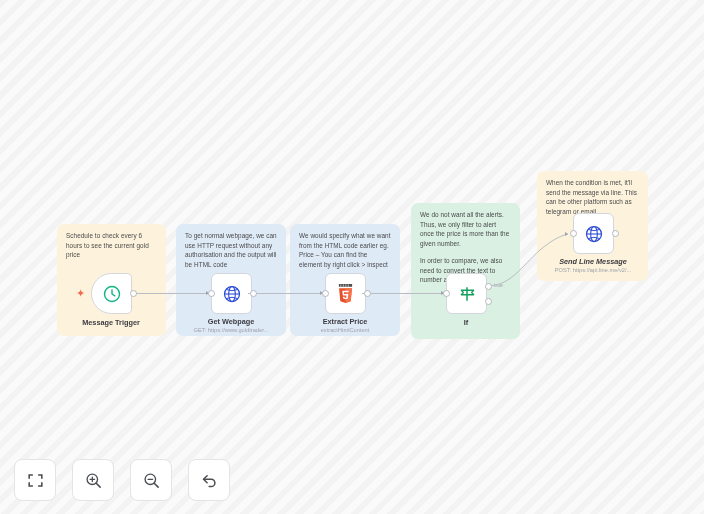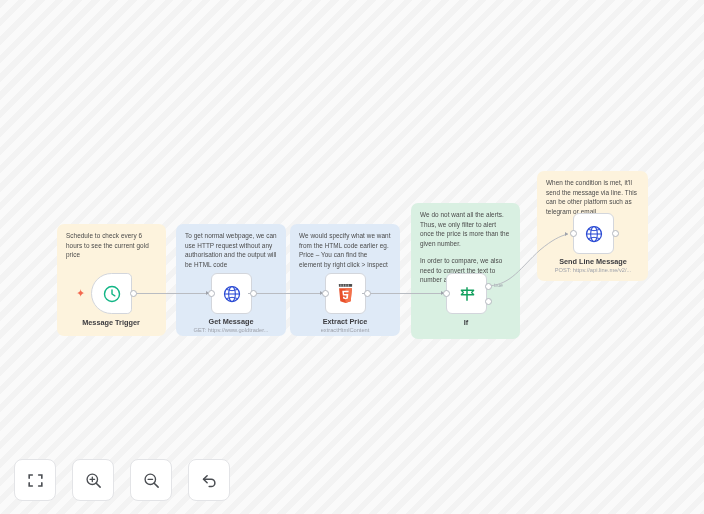--- a/index.html
+++ b/index.html
@@ -209,21 +209,21 @@
     <svg width="20" height="20" viewBox="0 0 24 24">
       <circle cx="12" cy="12" r="9" fill="none" stroke="#2b4bd4" stroke-width="1.5"></circle>
       <ellipse cx="12" cy="12" rx="4" ry="9" fill="none" stroke="#2b4bd4" stroke-width="1.3"></ellipse>
       <line x1="3" y1="12" x2="21" y2="12" stroke="#2b4bd4" stroke-width="1.3"></line>
       <path d="M5 6.5 Q12 9.6 19 6.5" fill="none" stroke="#2b4bd4" stroke-width="1.2"></path>
       <path d="M5 17.5 Q12 14.4 19 17.5" fill="none" stroke="#2b4bd4" stroke-width="1.2"></path>
     </svg>
   </div>
   <div class="port" style="left:208px; top:289.5px;"></div>
   <div class="port" style="left:250px; top:289.5px;"></div>
-  <div class="node-label" style="left:231px; top:317px;">Get Message</div>
+  <div class="node-label" style="left:231px; top:317px;">Get Webpage</div>
   <div class="node-sub" style="left:231px; top:327px;">GET: https://www.goldtrader...</div>
 
   <div class="node" style="left:325px; top:273px; width:41px; height:41px;">
     <svg width="17" height="19" viewBox="0 0 20 23">
       <rect x="2" y="0" width="16" height="3.4" rx="0.5" fill="#4d4d4d"></rect>
       <line x1="4.4" y1="0.4" x2="4.4" y2="3.2" stroke="#fdfdfd" stroke-width="0.7"></line>
       <line x1="7.4" y1="0.4" x2="7.4" y2="3.2" stroke="#fdfdfd" stroke-width="0.7"></line>
       <line x1="10.4" y1="0.4" x2="10.4" y2="3.2" stroke="#fdfdfd" stroke-width="0.7"></line>
       <line x1="13.4" y1="0.4" x2="13.4" y2="3.2" stroke="#fdfdfd" stroke-width="0.7"></line>
       <path d="M2.2 5 L17.8 5 L16.3 21 L10 23 L3.7 21 Z" fill="#e8502a"></path>
@@ -254,21 +254,21 @@
     <svg width="20" height="20" viewBox="0 0 24 24">
       <circle cx="12" cy="12" r="9" fill="none" stroke="#2b4bd4" stroke-width="1.5"></circle>
       <ellipse cx="12" cy="12" rx="4" ry="9" fill="none" stroke="#2b4bd4" stroke-width="1.3"></ellipse>
       <line x1="3" y1="12" x2="21" y2="12" stroke="#2b4bd4" stroke-width="1.3"></line>
       <path d="M5 6.5 Q12 9.6 19 6.5" fill="none" stroke="#2b4bd4" stroke-width="1.2"></path>
       <path d="M5 17.5 Q12 14.4 19 17.5" fill="none" stroke="#2b4bd4" stroke-width="1.2"></path>
     </svg>
   </div>
   <div class="port" style="left:570px; top:229.5px;"></div>
   <div class="port" style="left:612px; top:229.5px;"></div>
-  <div class="node-label" style="left:593px; top:257px;">Send Line Message</div>
+  <div class="node-label" style="left:593px; top:257px;font-style:italic;">Send Line Message</div>
   <div class="node-sub" style="left:593px; top:267px;">POST: https://api.line.me/v2/...</div>
 
   <div id="toolbar">
 
     <div class="tool-btn">
       <svg width="19" height="19" viewBox="0 0 24 24">
         <g fill="none" stroke="#4a4d52" stroke-width="2" stroke-linecap="round">
           <path d="M4 9 V5 H8"></path>
           <path d="M16 5 H20 V9"></path>
           <path d="M20 15 V19 H16"></path>

